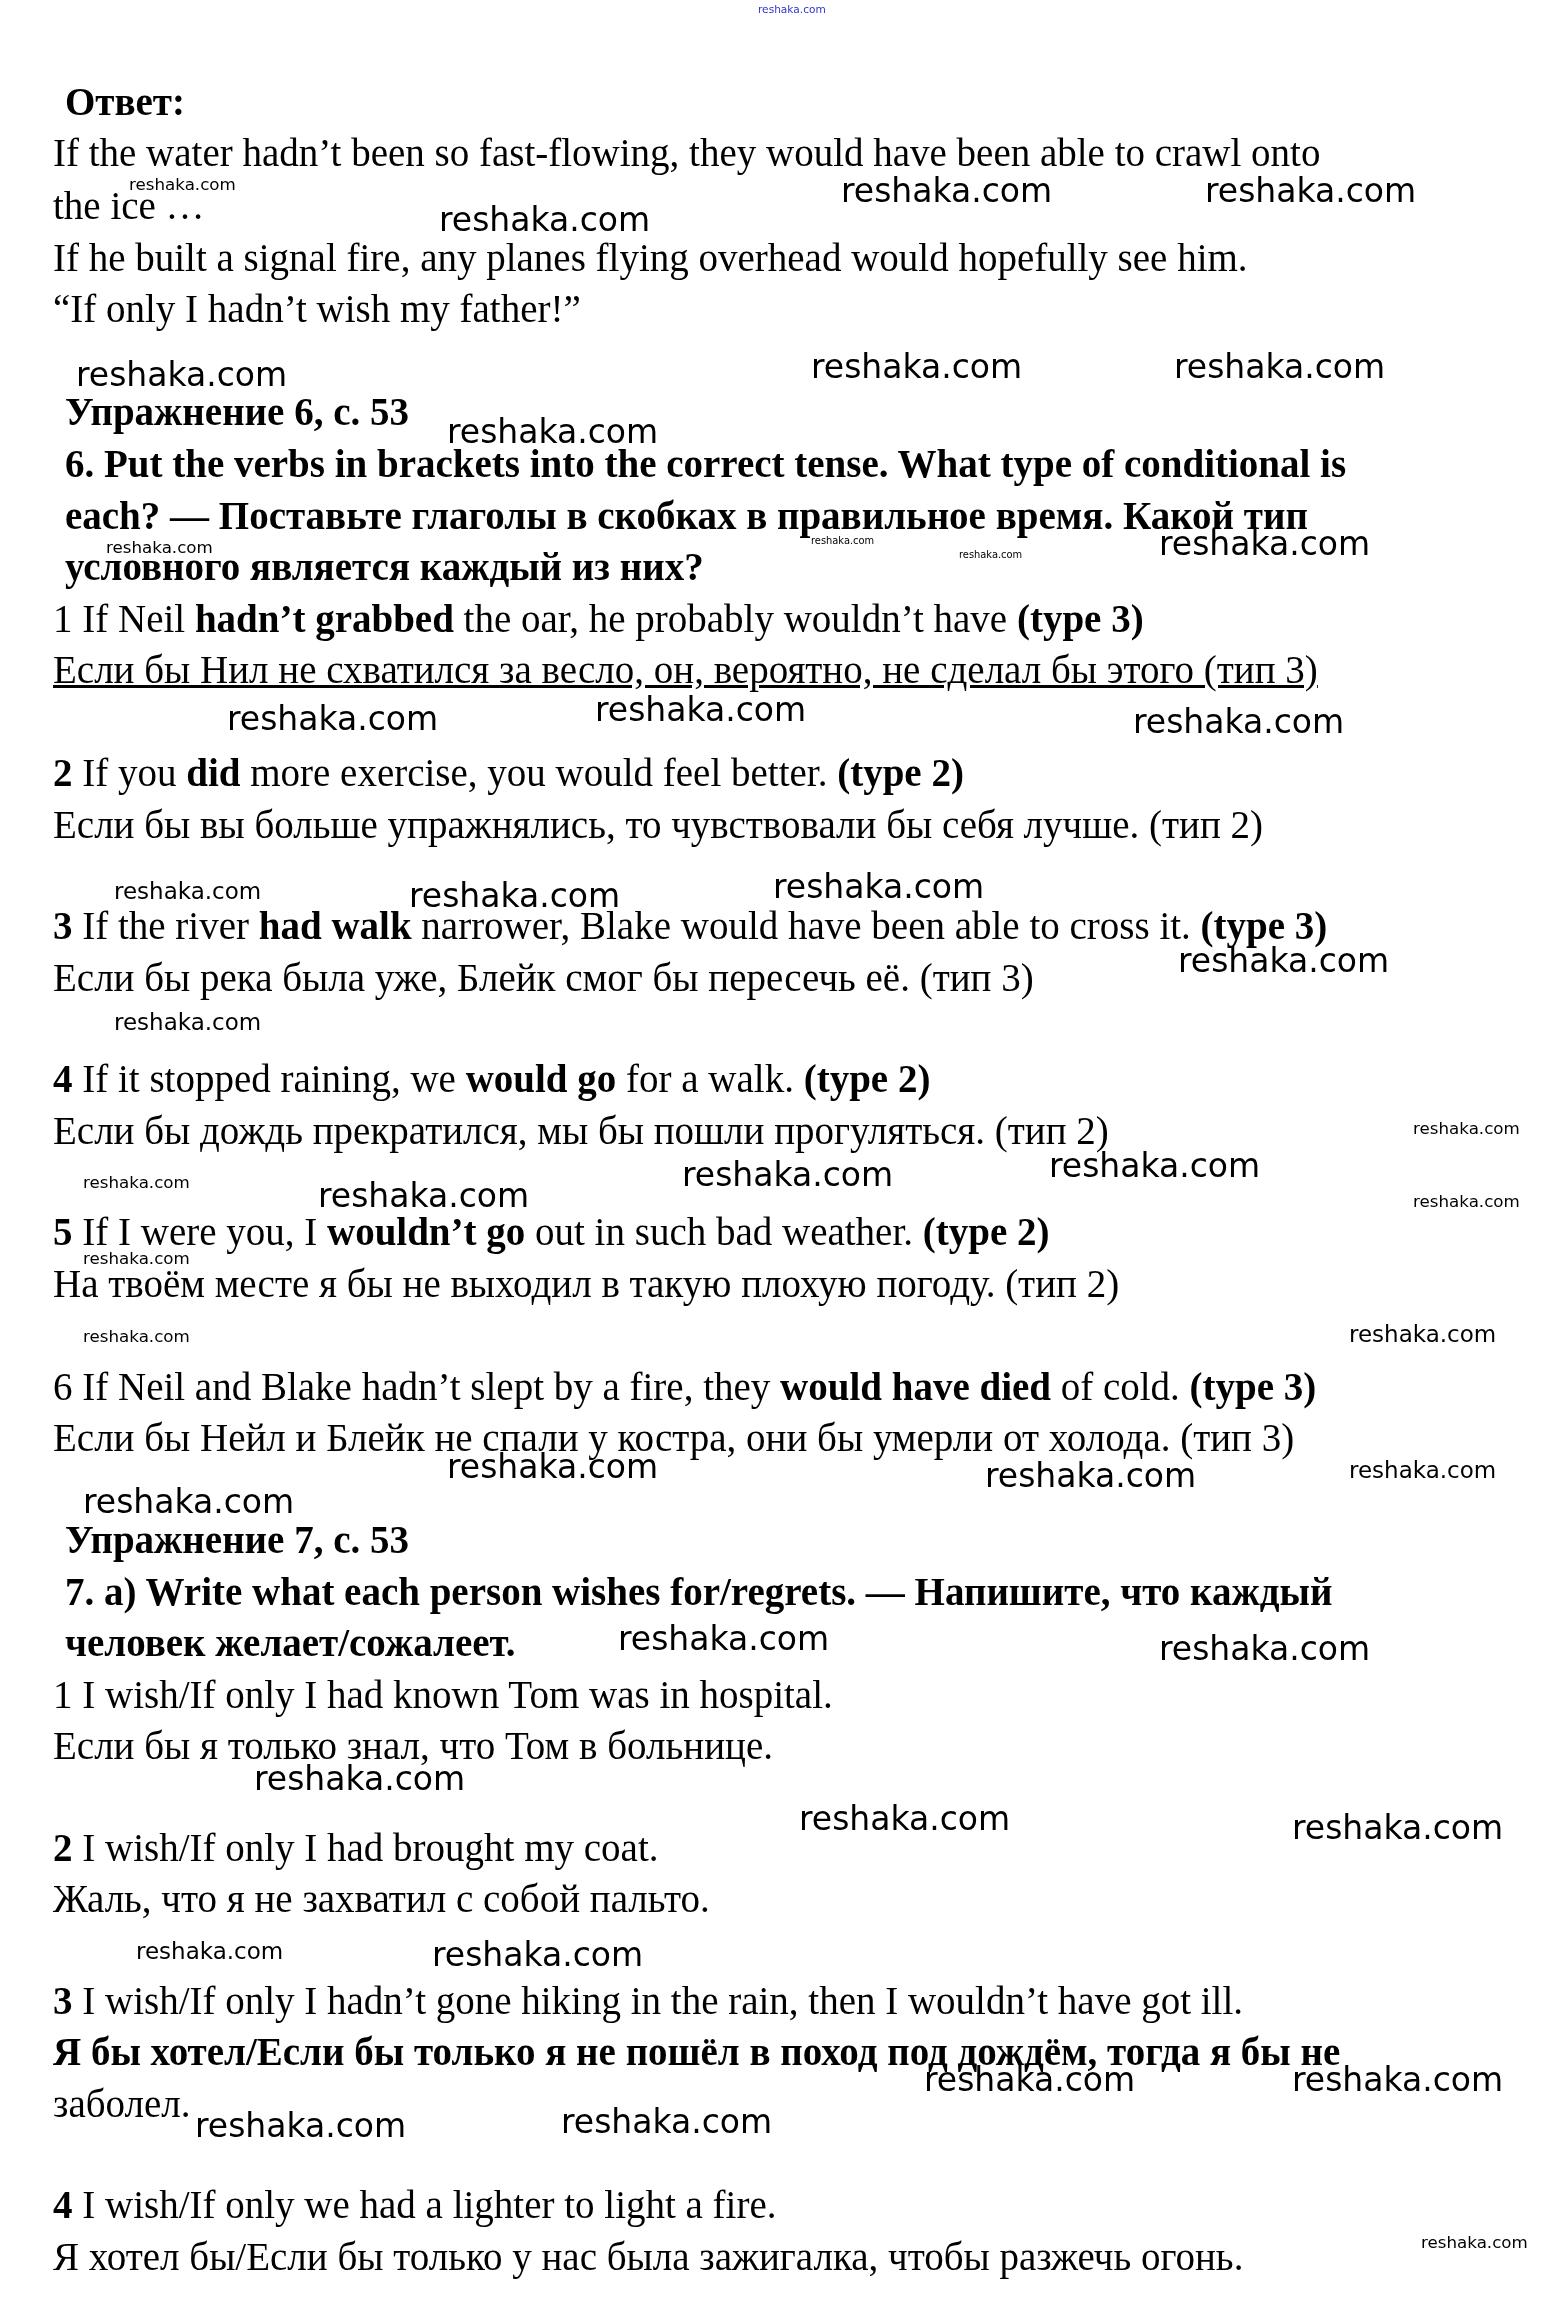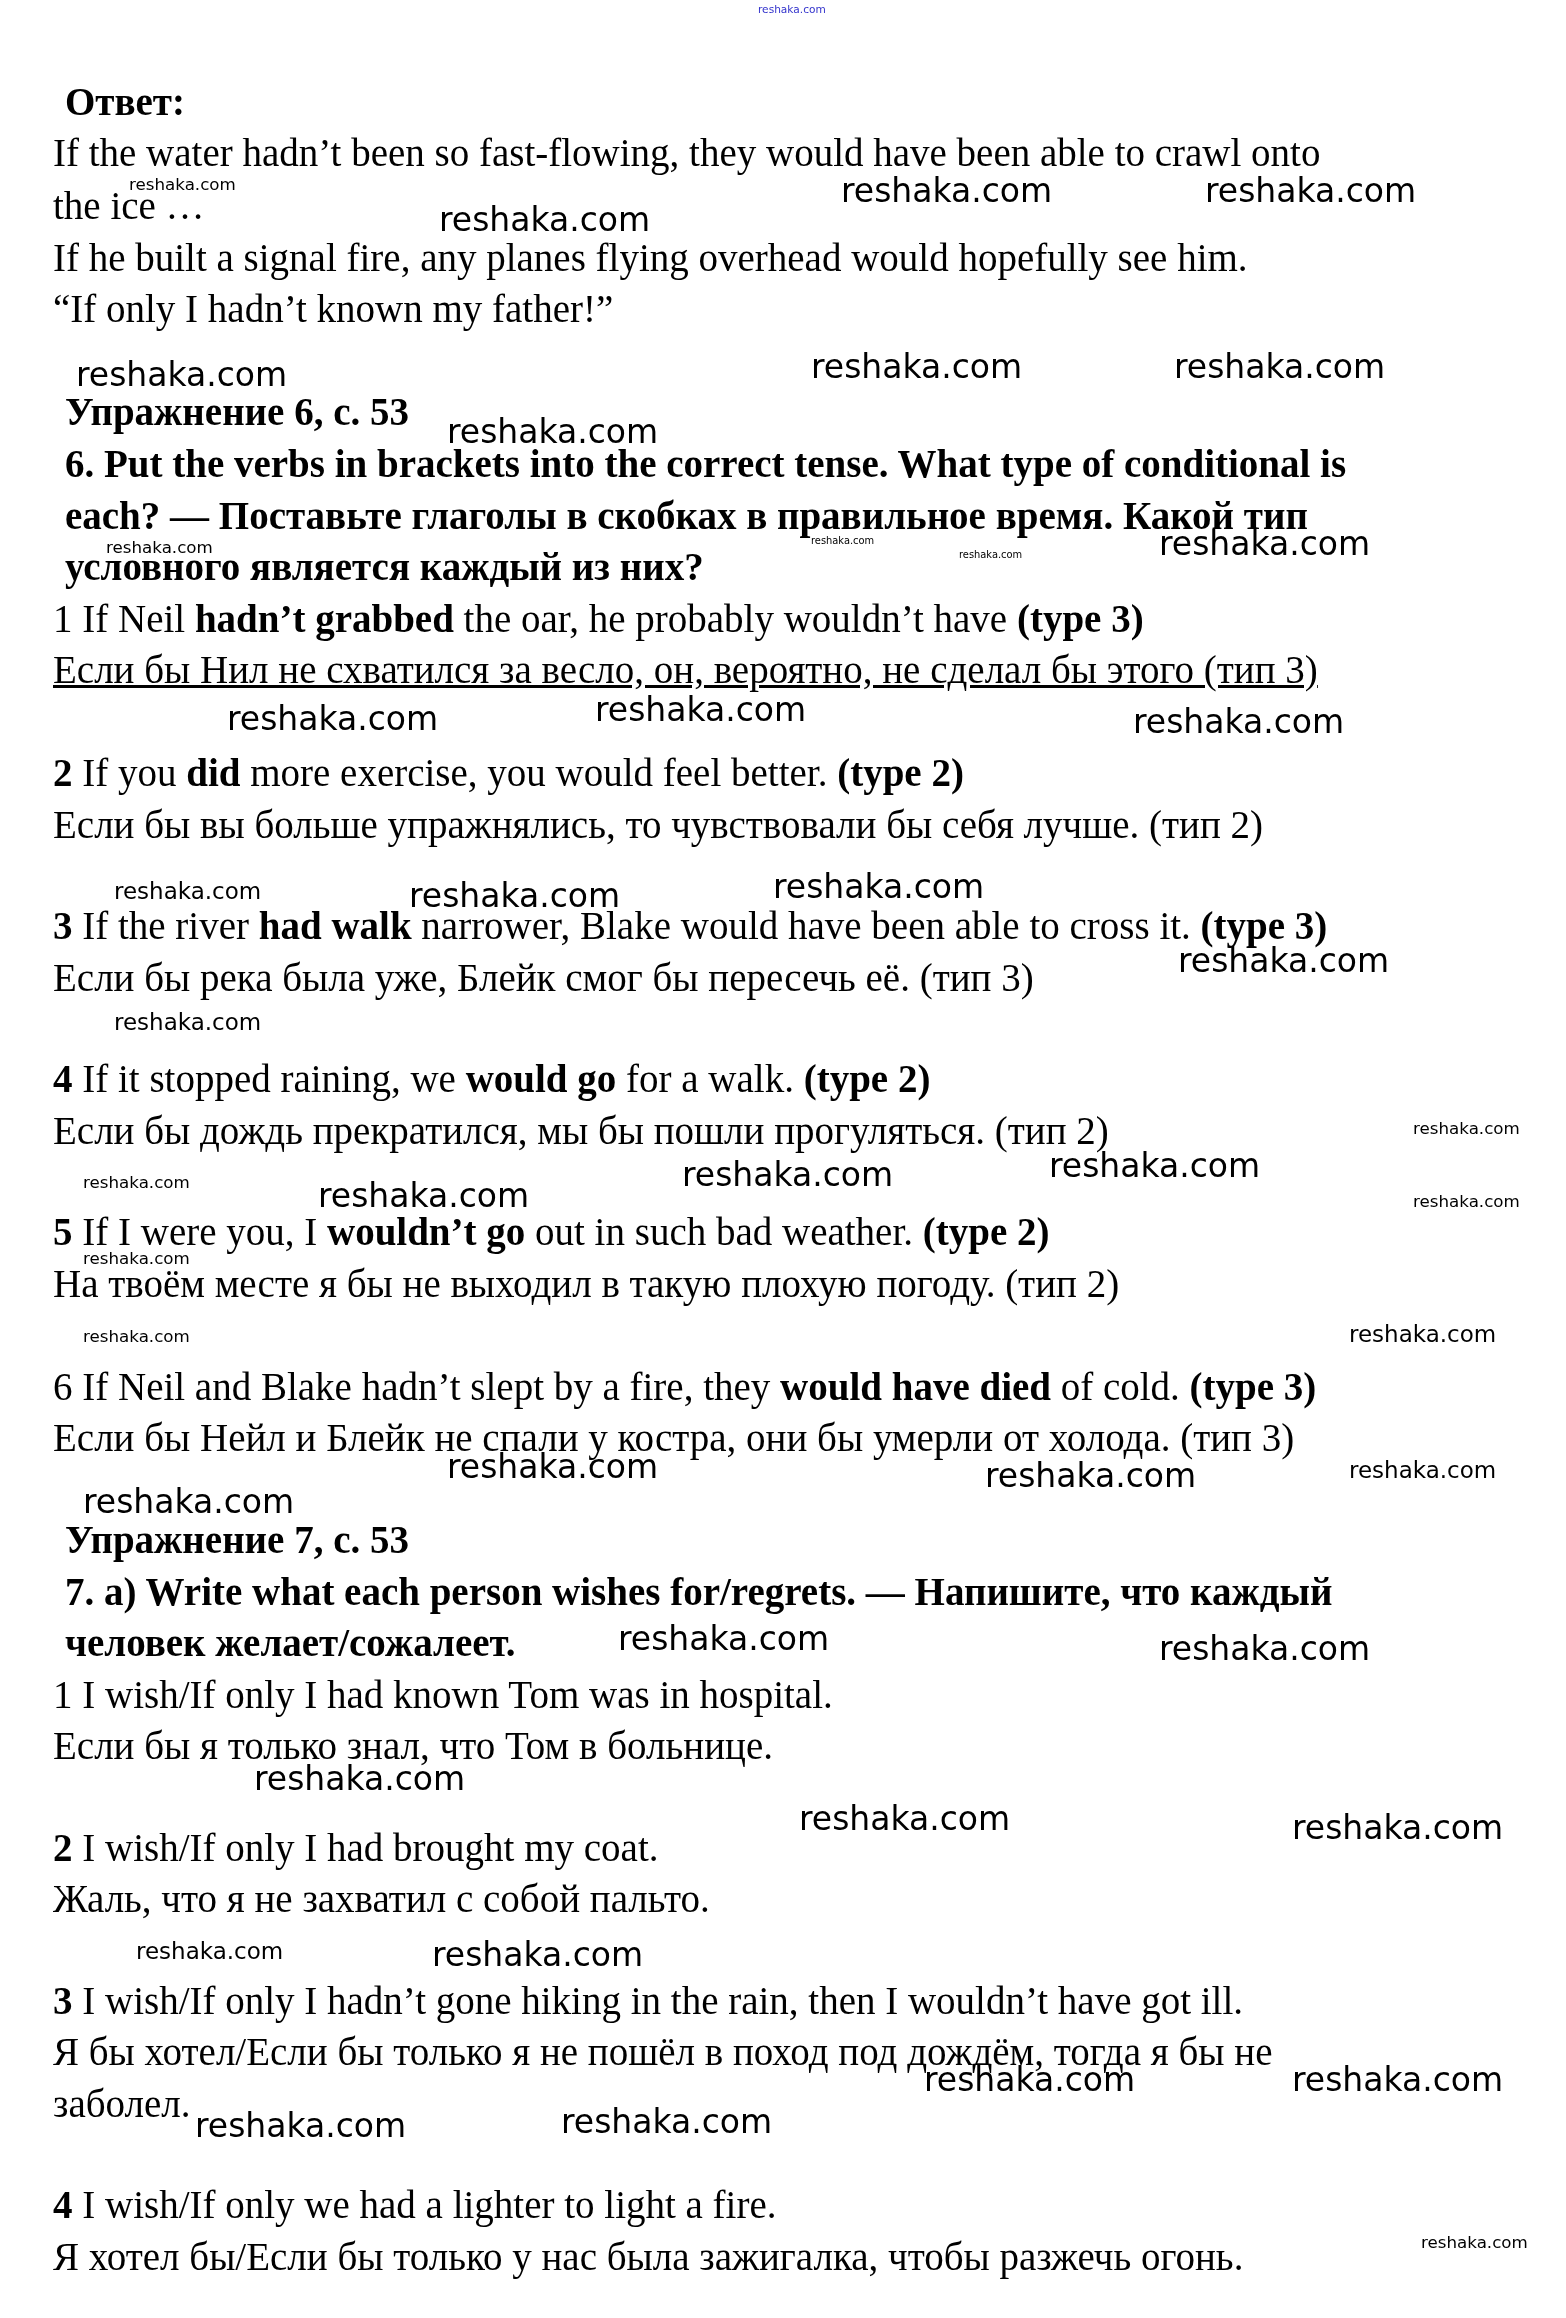--- a/index.html
+++ b/index.html
@@ -15,21 +15,21 @@
 </style>
 </head>
 <body>
 
 <a class="top-link" href="#">reshaka.com</a>
 
 <div class="t b" style="top:82px;">Ответ:</div>
 <div class="t" style="top:133px;">If the water hadn’t been so fast-flowing, they would have been able to crawl onto</div>
 <div class="t" style="top:186px;">the ice …</div>
 <div class="t" style="top:238px;">If he built a signal fire, any planes flying overhead would hopefully see him.</div>
-<div class="t" style="top:289px;">“If only I hadn’t known my father!”</div>
+<div class="t" style="top:289px;">“If only I hadn’t wish my father!”</div>
 
 <div class="t b" style="top:392px;">Упражнение 6, с. 53</div>
 <div class="t b" style="top:444px;">6. Put the verbs in brackets into the correct tense. What type of conditional is</div>
 <div class="t b" style="top:496px;">each? — Поставьте глаголы в скобках в правильное время. Какой тип</div>
 <div class="t b" style="top:547px;">условного является каждый из них?</div>
 
 <div class="t" style="top:599px;"><span>1</span><span> If Neil </span><b>hadn’t grabbed</b><span> the oar, he probably wouldn’t have </span><b>(type 3)</b></div>
 <div class="t" style="top:650px;text-decoration:underline;">Если бы Нил не схватился за весло, он, вероятно, не сделал бы этого (тип 3)</div>
 
 <div class="t" style="top:753px;"><b>2</b><span> If you </span><b>did</b><span> more exercise, you would feel better. </span><b>(type 2)</b></div>
@@ -51,21 +51,21 @@
 <div class="t b" style="top:1572px;">7. a) Write what each person wishes for/regrets. — Напишите, что каждый</div>
 <div class="t b" style="top:1623px;">человек желает/сожалеет.</div>
 
 <div class="t" style="top:1675px;"><span>1</span><span> I wish/If only I had known Tom was in hospital.</span></div>
 <div class="t" style="top:1726px;">Если бы я только знал, что Том в больнице.</div>
 
 <div class="t" style="top:1828px;"><b>2</b><span> I wish/If only I had brought my coat.</span></div>
 <div class="t" style="top:1879px;">Жаль, что я не захватил с собой пальто.</div>
 
 <div class="t" style="top:1981px;text-align:center;"><b>3</b><span> I wish/If only I hadn’t gone hiking in the rain, then I wouldn’t have got ill.</span></div>
-<div class="t" style="top:2032px;">Я бы хотел/Если бы только я не пошёл в поход под дождём, тогда я бы не</div>
+<div class="t" style="top:2032px;font-weight:bold;">Я бы хотел/Если бы только я не пошёл в поход под дождём, тогда я бы не</div>
 <div class="t" style="top:2084px;">заболел.</div>
 
 <div class="t" style="top:2185px;"><b>4</b><span> I wish/If only we had a lighter to light a fire.</span></div>
 <div class="t" style="top:2237px;">Я хотел бы/Если бы только у нас была зажигалка, чтобы разжечь огонь.</div>
 
 <div class="wm s" style="left:129px;top:176px;">reshaka.com</div>
 <div class="wm l" style="left:841px;top:174px;">reshaka.com</div>
 <div class="wm l" style="left:1205px;top:174px;">reshaka.com</div>
 <div class="wm l" style="left:439px;top:203px;">reshaka.com</div>
 <div class="wm l" style="left:76px;top:358px;">reshaka.com</div>

